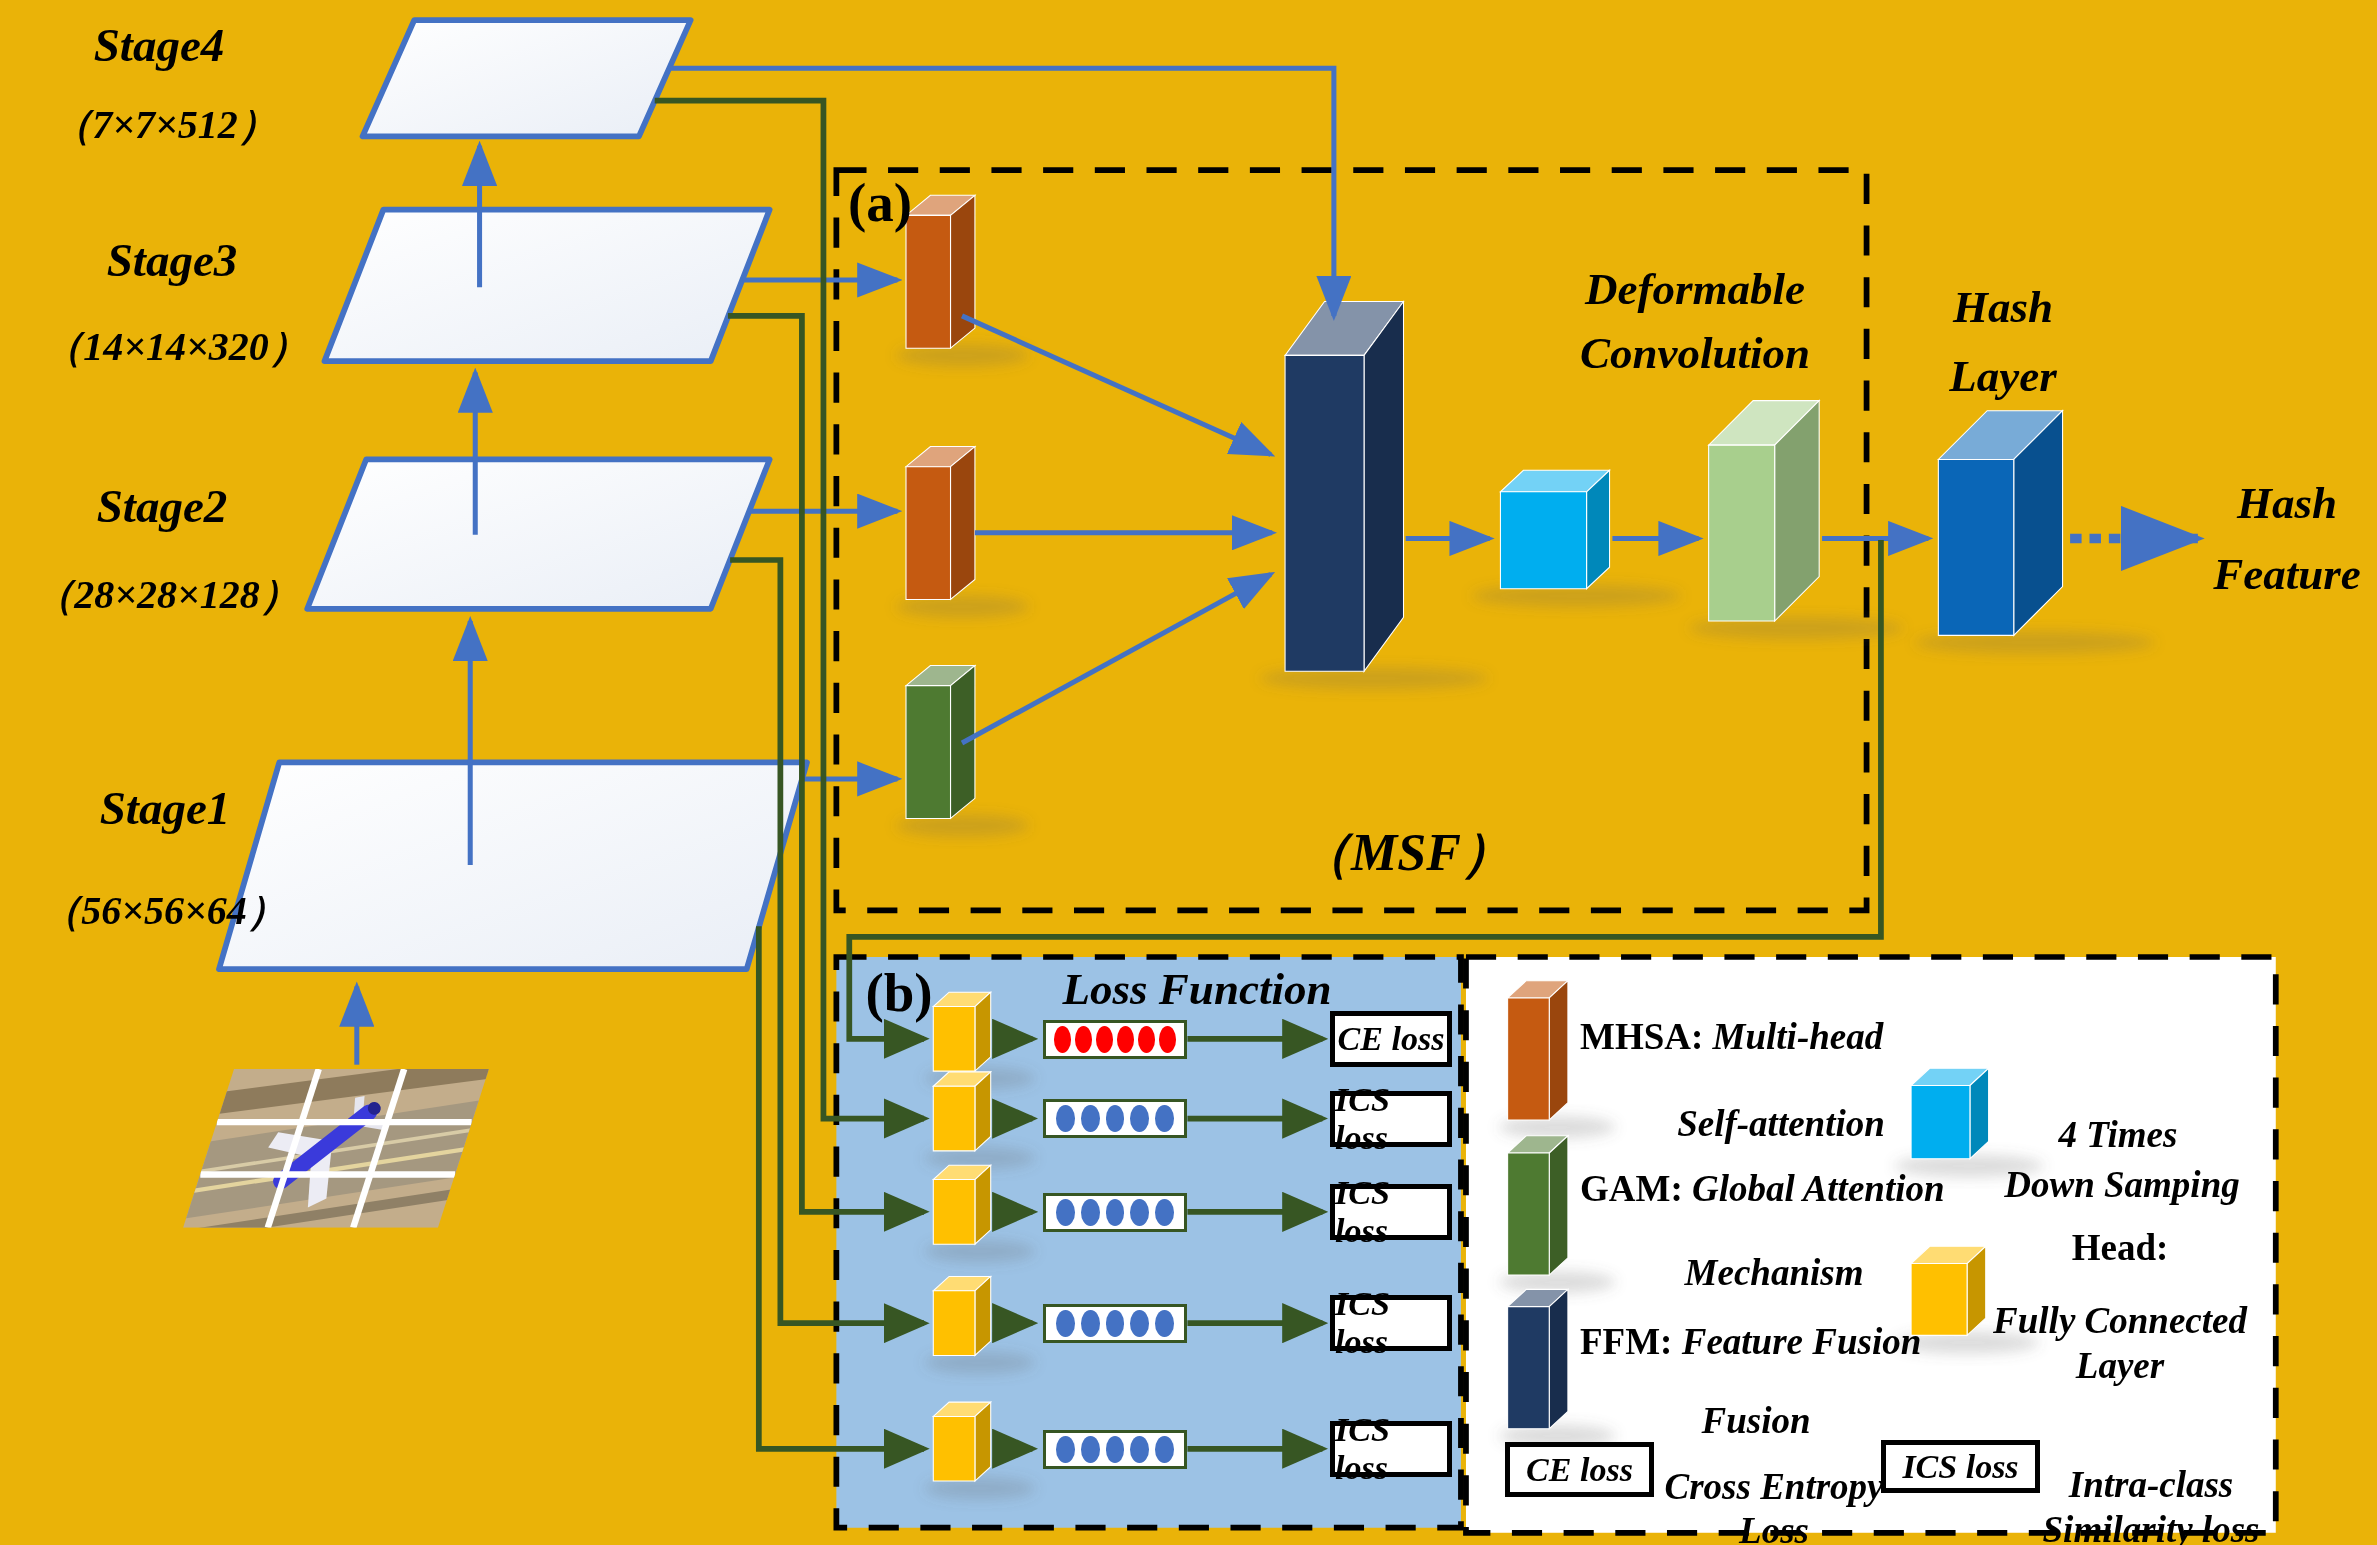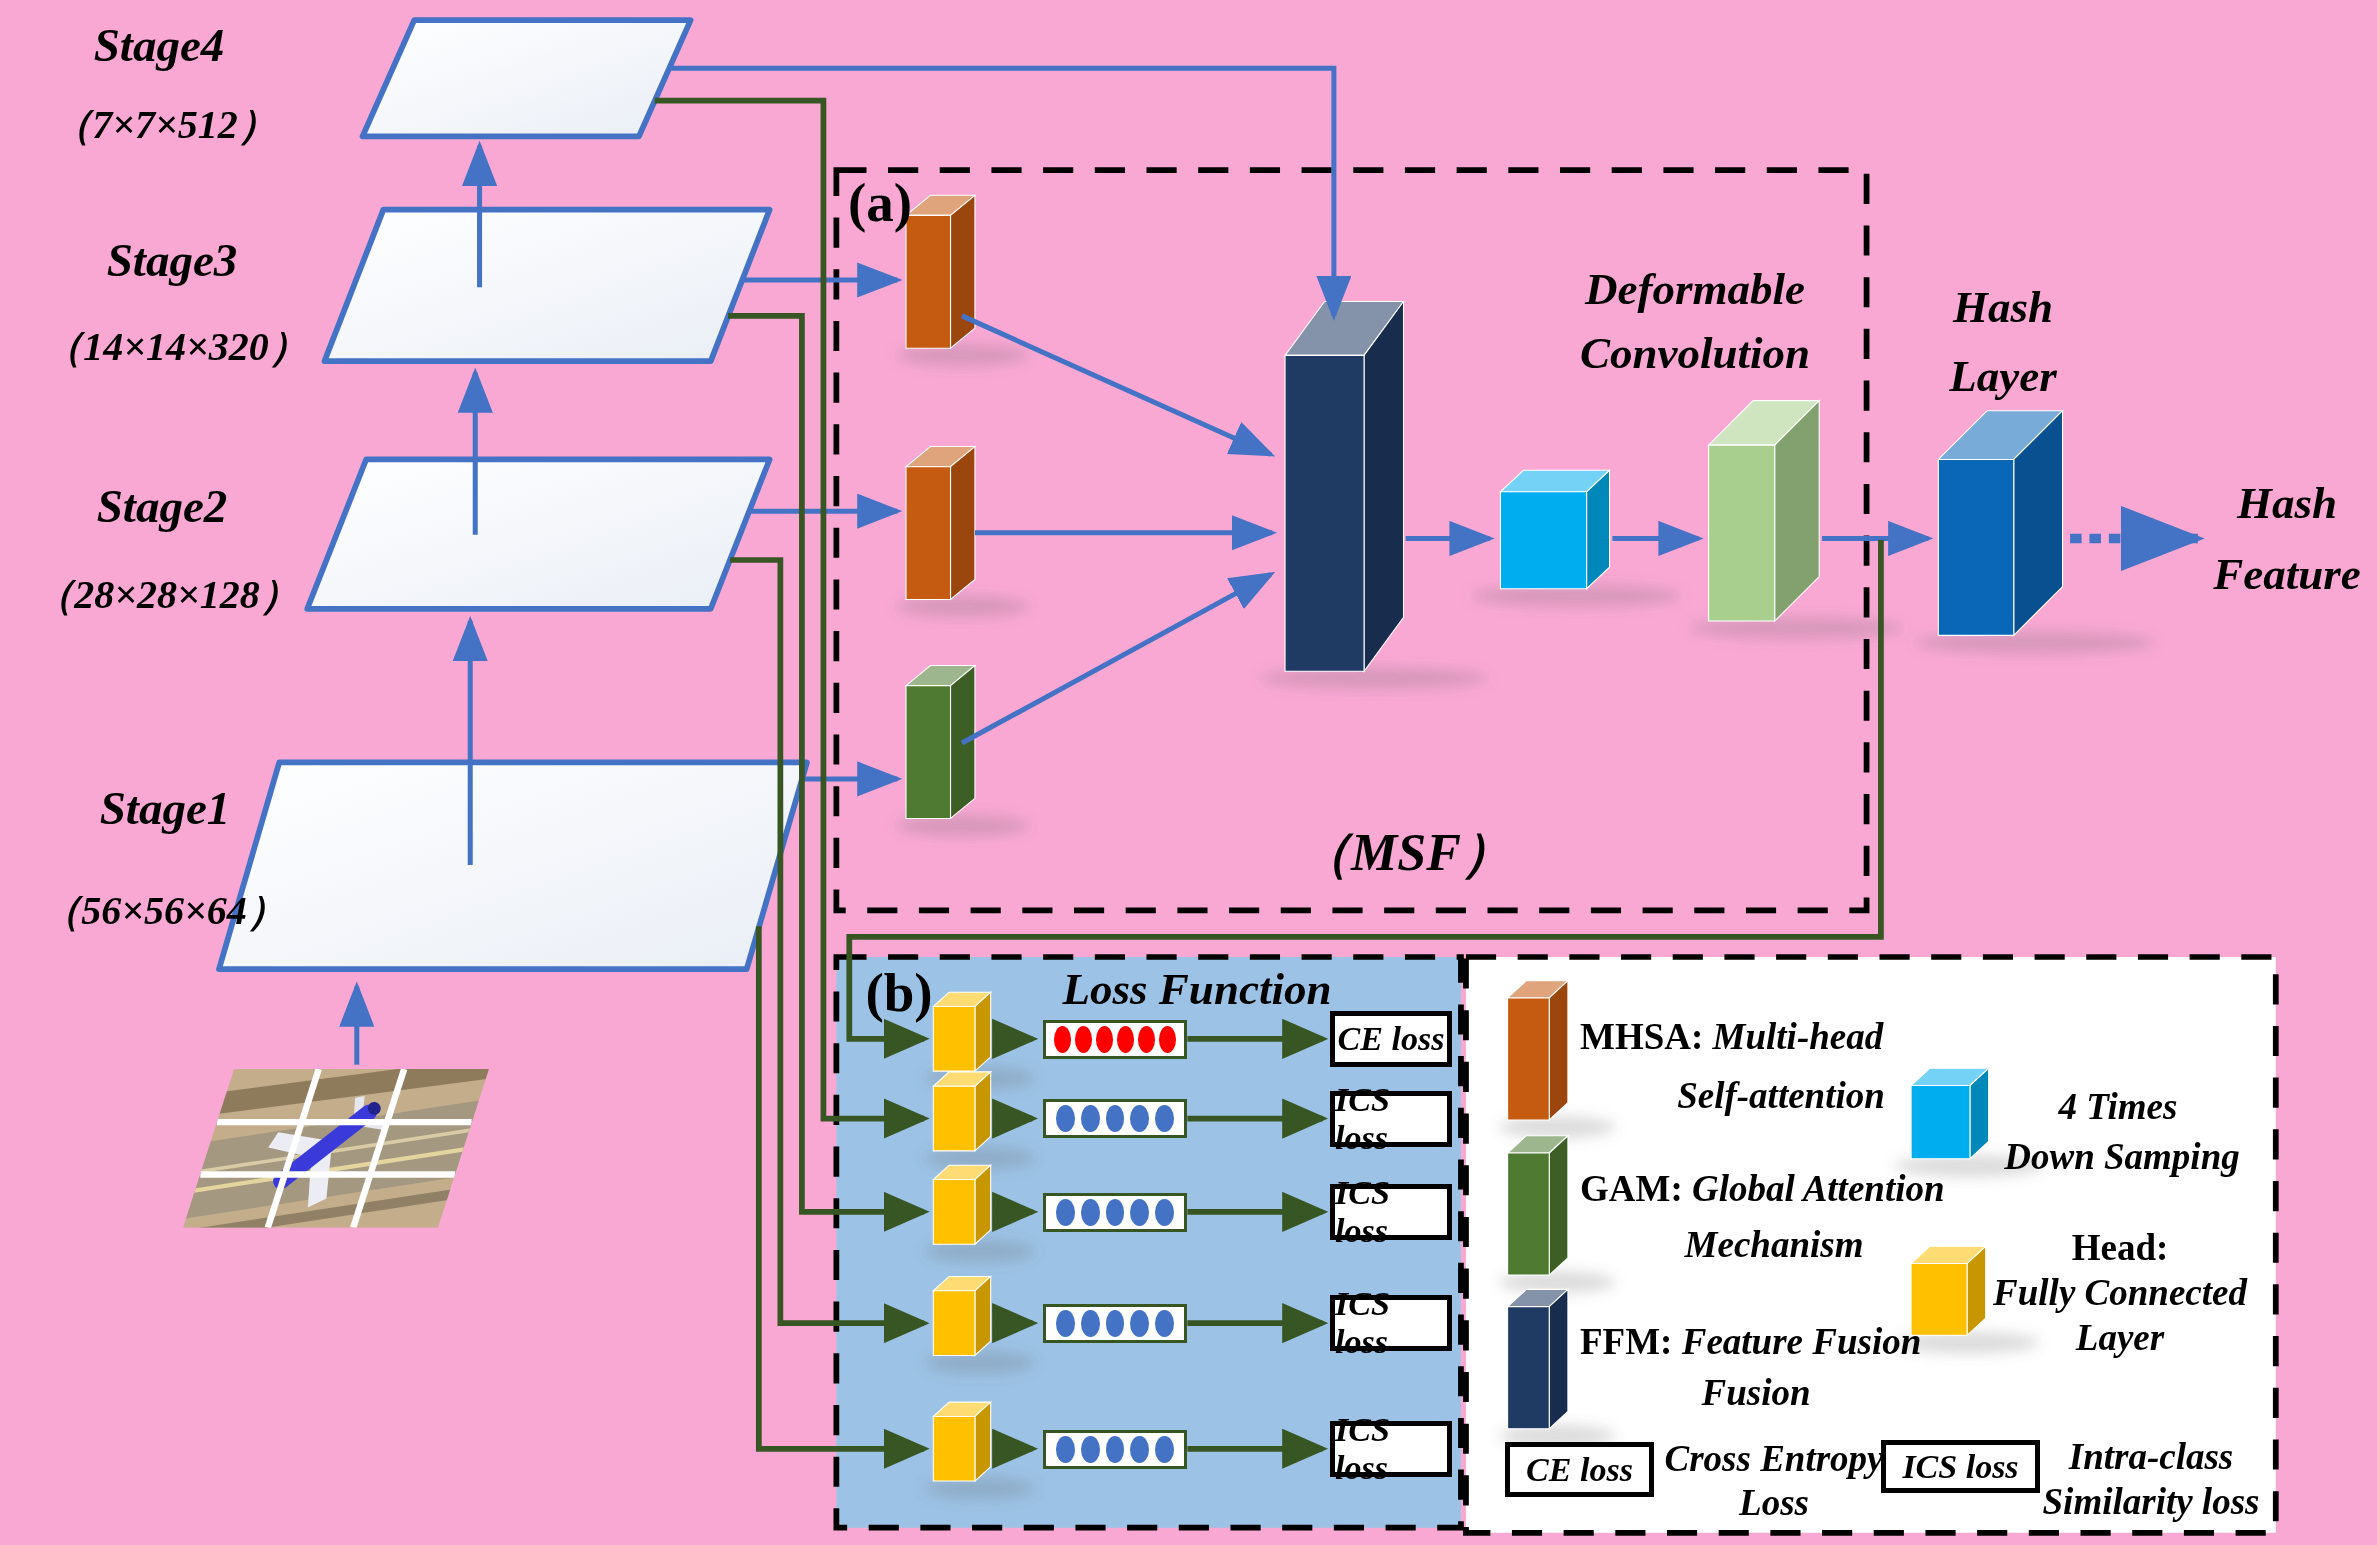--- a/index.html
+++ b/index.html
@@ -1,23 +1,23 @@
 <!DOCTYPE html>
 <html style="font-size:11.5px"><head>
 <meta charset="utf-8">
 <style>
   html,body{margin:0;padding:0;background:#fff;}
-  #canvas{position:relative;width:2377px;height:1545px;background:#f9a8d4;
+  #canvas{position:relative;width:2377px;height:1545px;background:#eab308;
           font-family:"Liberation Serif","DejaVu Serif",serif;overflow:hidden;}
   #art{position:absolute;left:0;top:0;}
   .t{position:absolute;transform:translate(-50%,-50%);white-space:nowrap;
      font-weight:bold;color:#000;text-align:center;line-height:1;}
   .tl{position:absolute;transform:translate(0,-50%);white-space:nowrap;
      font-weight:bold;color:#000;text-align:left;line-height:1;}
-  .it{font-style:italic;}
+  .it{font-style:italic;margin-top:28px;}
   .stage-name{font-size:47px;font-style:italic;}
   .stage-dims{font-size:40px;font-style:italic;margin-top:24px;}
   .tag{font-size:55px;}
   .msf1{font-size:47px;font-style:italic;}
   .msf2{font-size:52px;font-style:italic;}
   .lbl62{font-size:45px;font-style:italic;}
   .leg{font-size:37px;}
   .lossfn{font-size:45px;font-style:italic;margin-left:12px;}
   .dotbox{position:absolute;box-sizing:border-box;background:#fff;border:3.6px solid #375623;
           display:flex;align-items:center;justify-content:space-evenly;padding:0 4.3px;}

